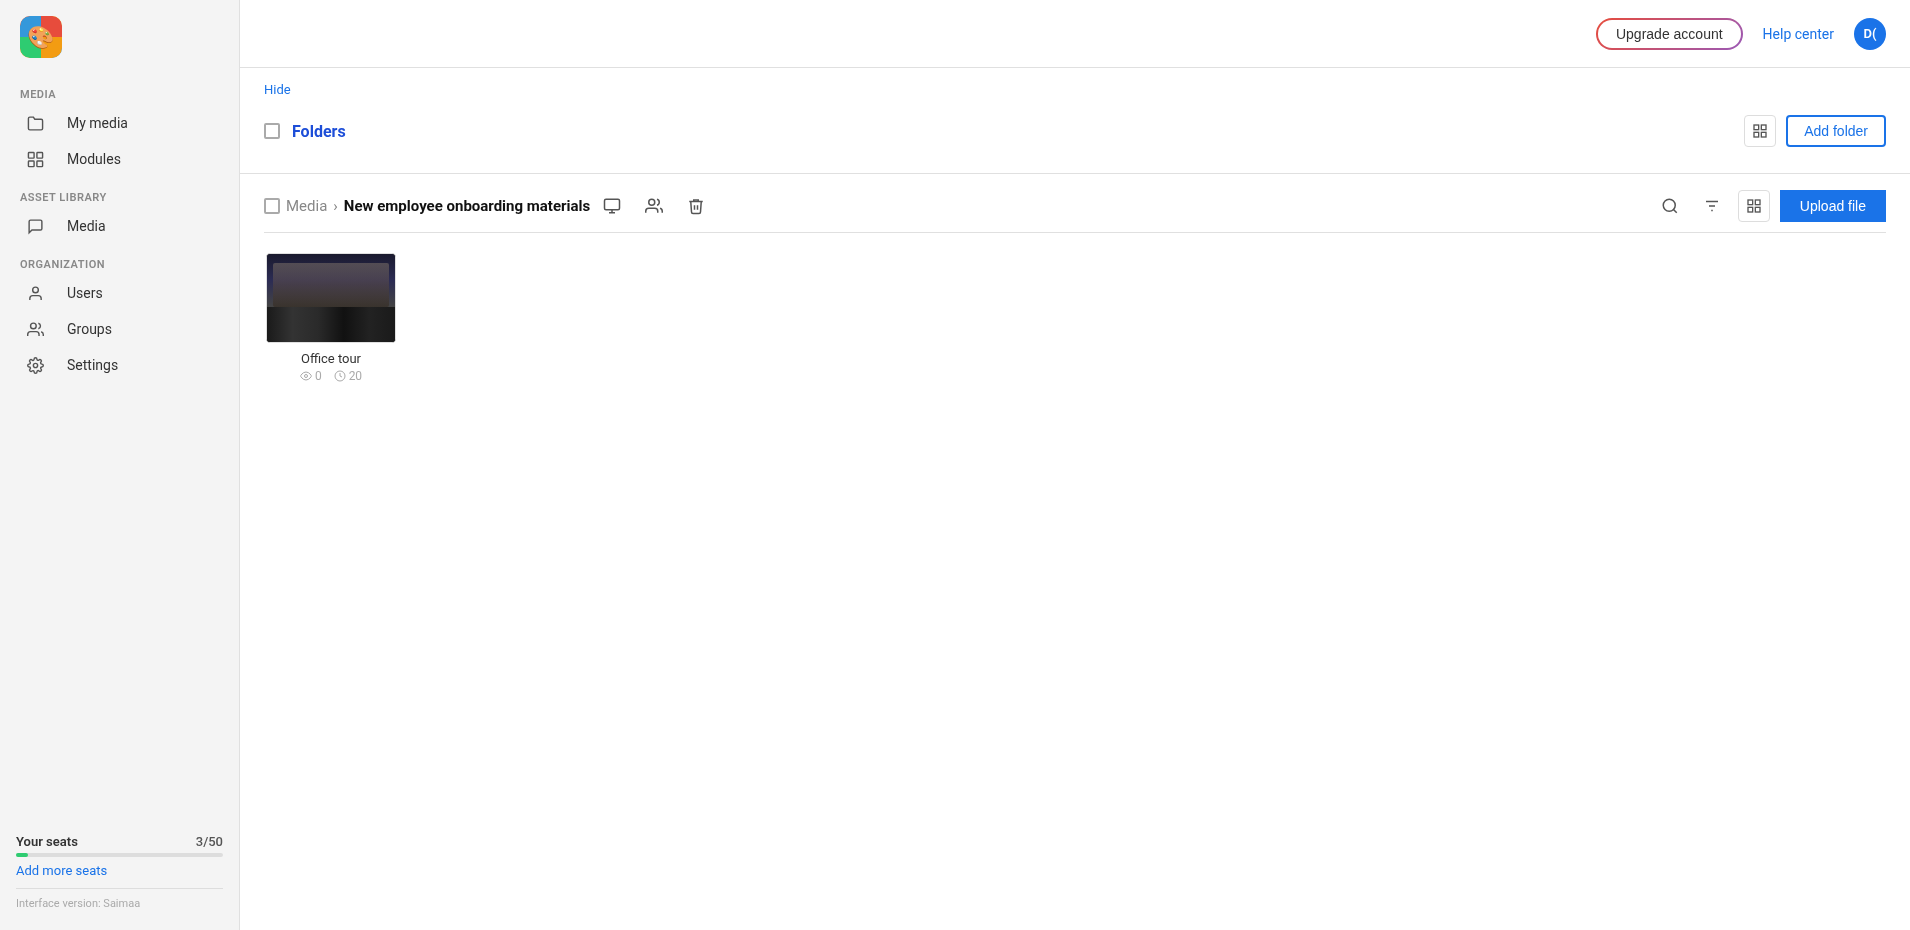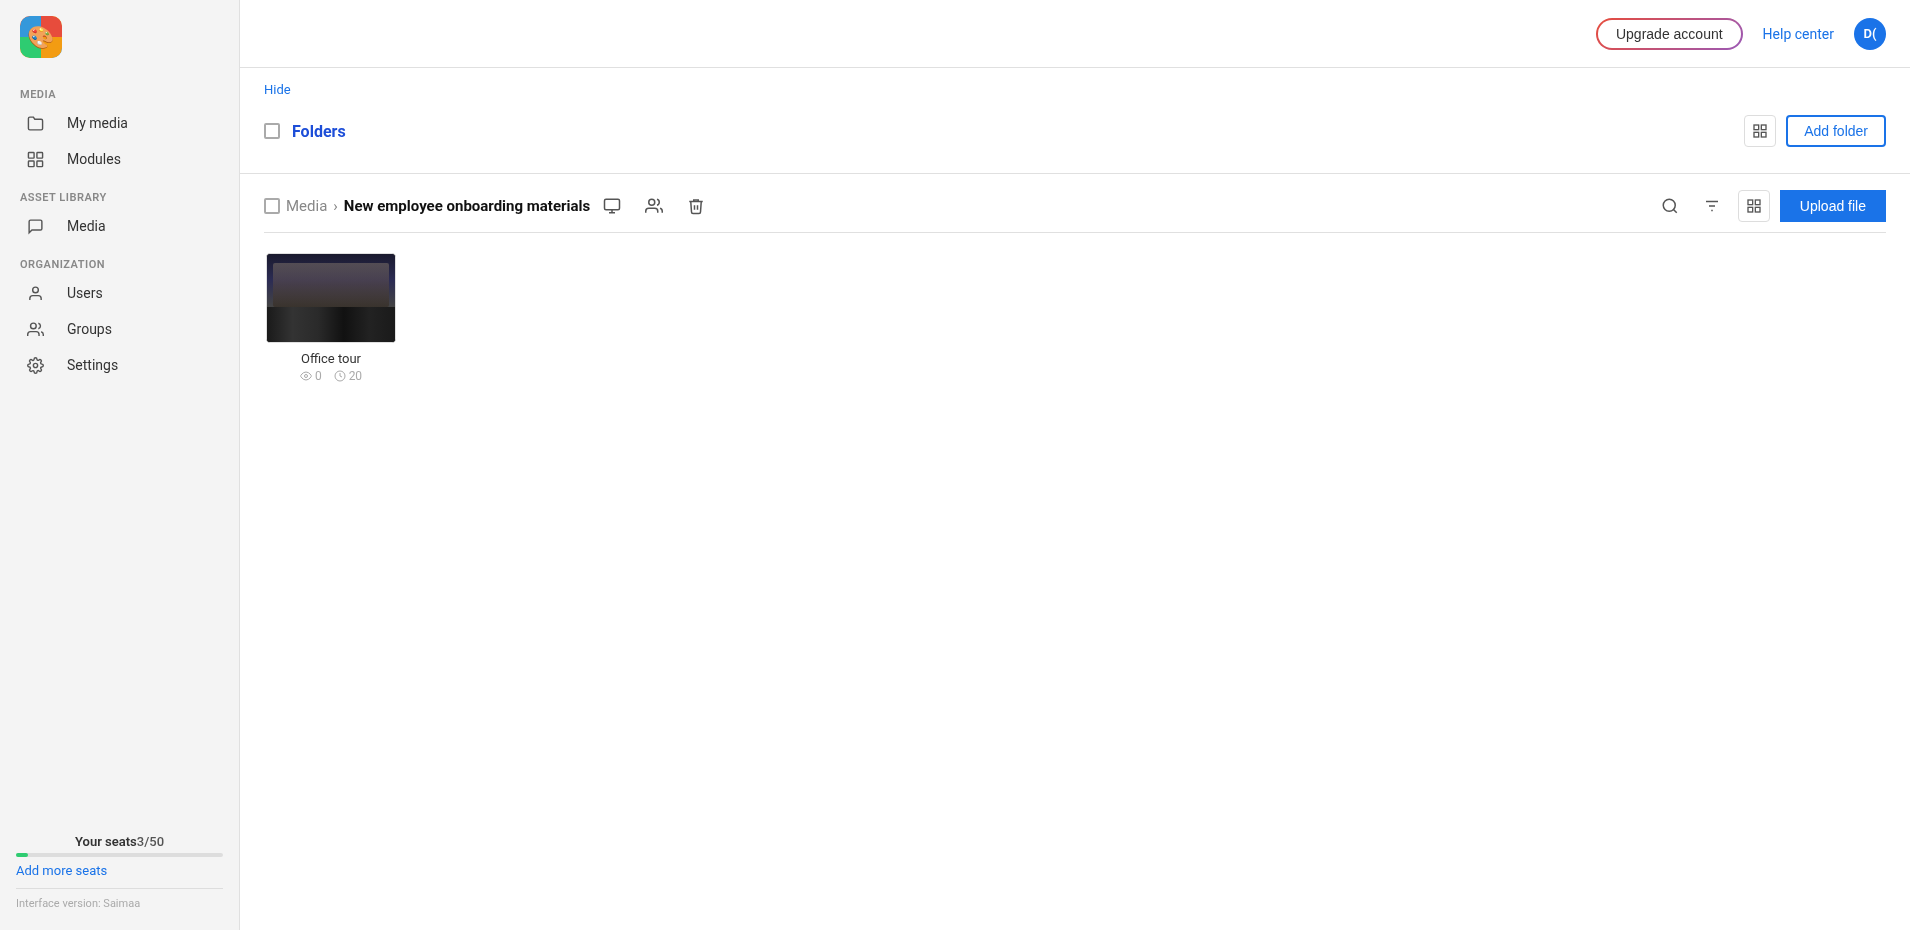--- a/index.html
+++ b/index.html
@@ -78,21 +78,21 @@
 
     
     svg { display: block; }
 
     .sidebar-bottom {
       margin-top: auto;
       padding: 0 16px 10px;
     }
     .seats-row {
       display: flex;
-      justify-content: center;
+      justify-content: space-between;
       align-items: center;
       font-size: 13px;
       color: #333;
       font-weight: 600;
       margin-bottom: 4px;
     }
     .seats-count {
       font-weight: 500;
       color: #555;
     }

